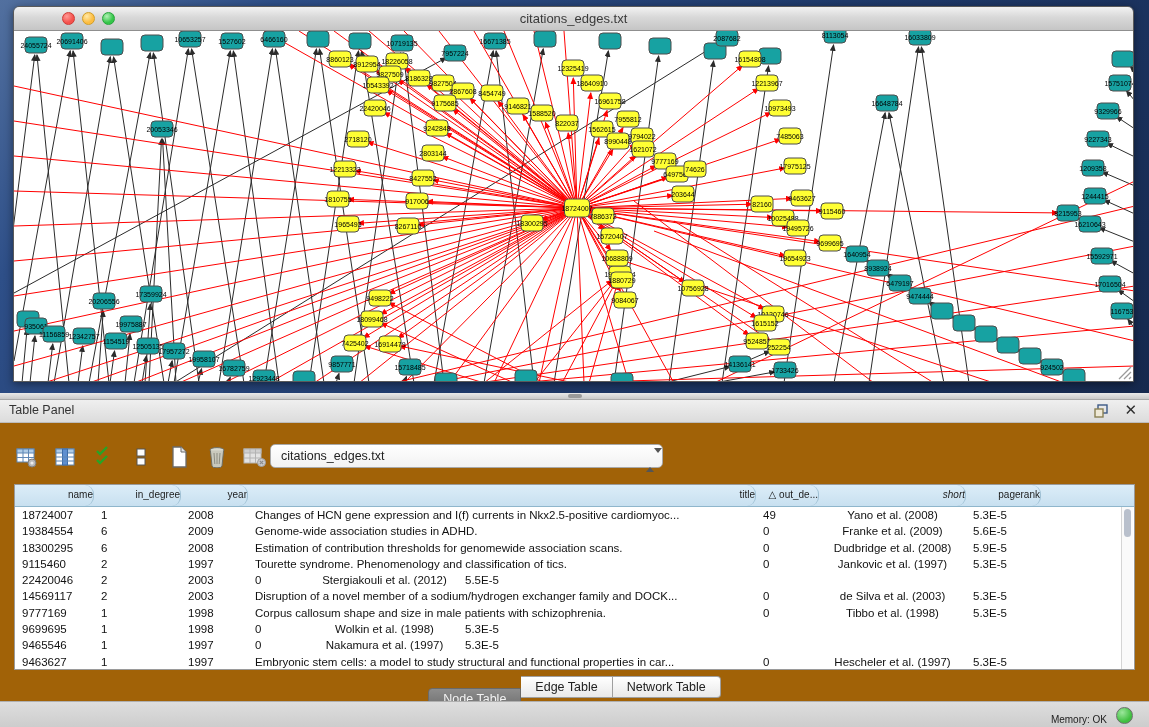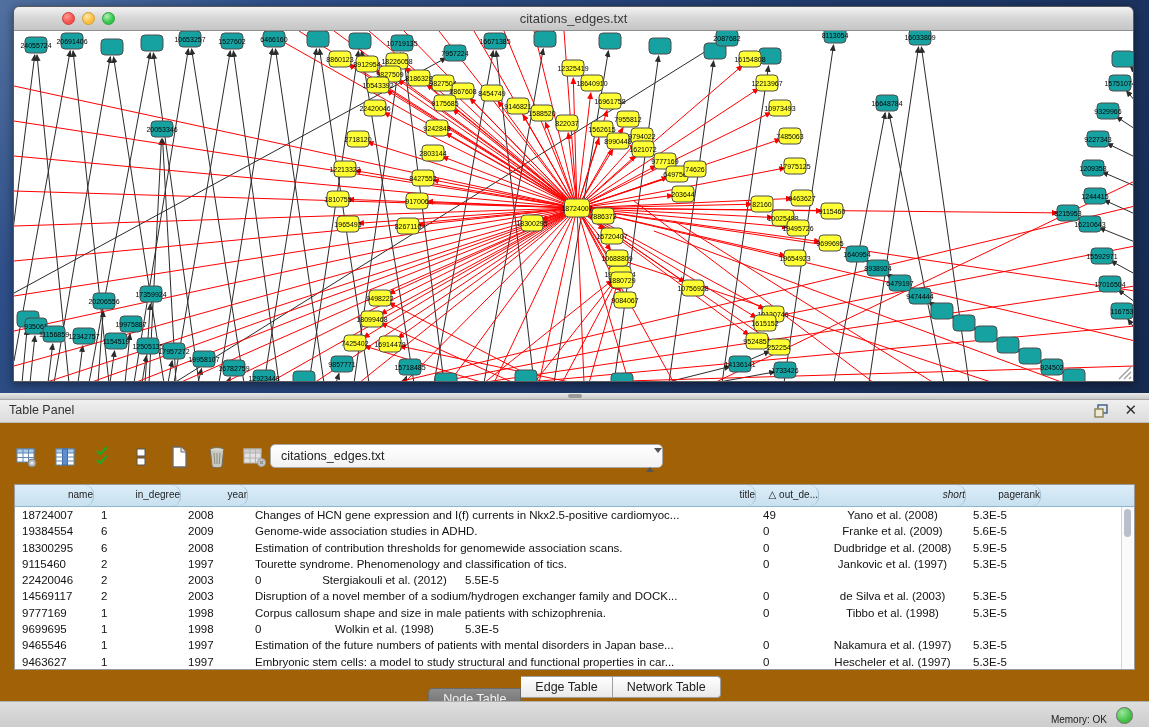--- a/index.html
+++ b/index.html
@@ -705,21 +705,20 @@
           <div class="td" style="width: 87px;">1</div>
           <div class="td" style="width: 67px;">1998</div>
           <div class="td" style="width: 63px;">0</div>
           <div class="td center" style="width: 147px;">Wolkin et al. (1998)</div>
           <div class="td" style="width: 75px;">5.3E-5</div>
         </div>
         <div class="tr">
           <div class="td" style="width: 79px;">9465546</div>
           <div class="td" style="width: 87px;">1</div>
           <div class="td" style="width: 67px;">1997</div>
-          <div class="td" style="width: 508px;">Estimation of the future numbers of patients with mental disorders in Japan base...</div>
           <div class="td" style="width: 63px;">0</div>
           <div class="td center" style="width: 147px;">Nakamura et al. (1997)</div>
           <div class="td" style="width: 75px;">5.3E-5</div>
         </div>
         <div class="tr">
           <div class="td" style="width: 79px;">9463627</div>
           <div class="td" style="width: 87px;">1</div>
           <div class="td" style="width: 67px;">1997</div>
           <div class="td" style="width: 508px;">Embryonic stem cells: a model to study structural and functional properties in car...</div>
           <div class="td" style="width: 63px;">0</div>

